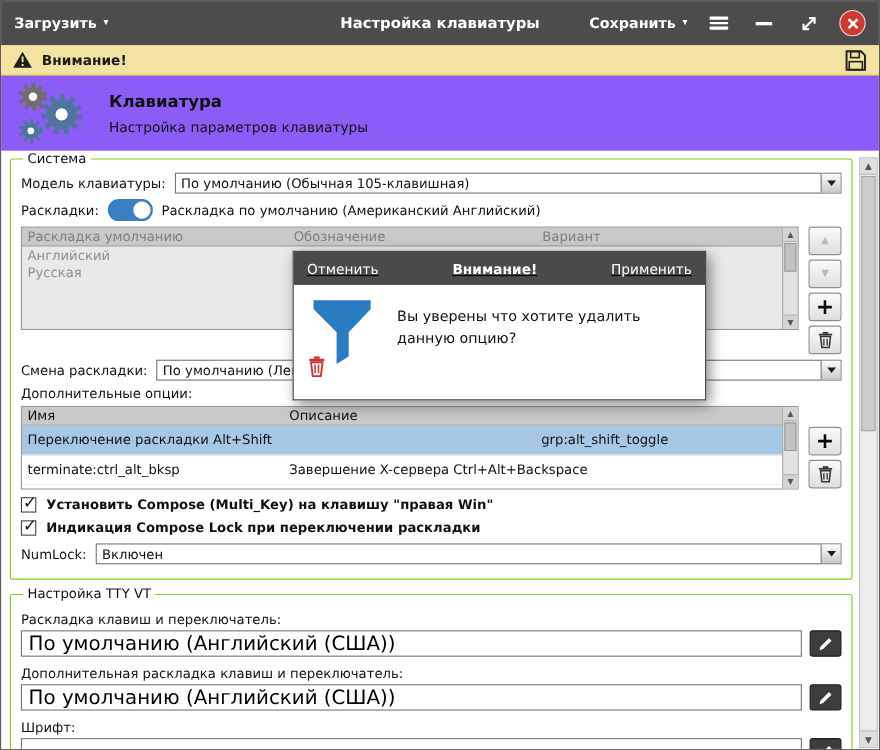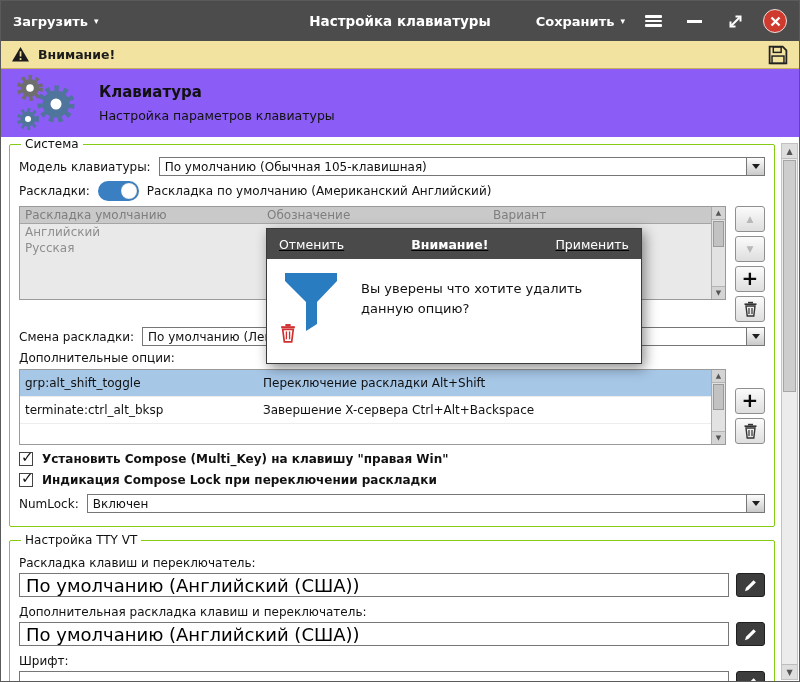--- a/index.html
+++ b/index.html
@@ -278,23 +278,27 @@
           </span>
       </div>
     </div>
 
     <div class="frow" style="margin-bottom:2px;">
       <span class="flabel">Дополнительные опции:</span>
     </div>
 
     <div class="tbl-zone">
       <div class="tbl t2">
+        <div class="thead">
+          <div class="th c1">Имя</div>
+          <div class="th c2">Описание</div>
+        </div>
         <div class="trow selected">
+          <div class="td c2">Переключение раскладки Alt+Shift</div>
           <div class="td c1">grp:alt_shift_toggle</div>
-          <div class="td c2">Переключение раскладки Alt+Shift</div>
         </div>
         <div class="trow">
           <div class="td c1">terminate:ctrl_alt_bksp</div>
           <div class="td c2">Завершение X-сервера Ctrl+Alt+Backspace</div>
         </div>
         <div class="vscroll">
           <div class="vs-btn">▲</div>
           <div class="vs-thumb"></div>
           <div class="vs-btn bottom">▼</div>
         </div>

